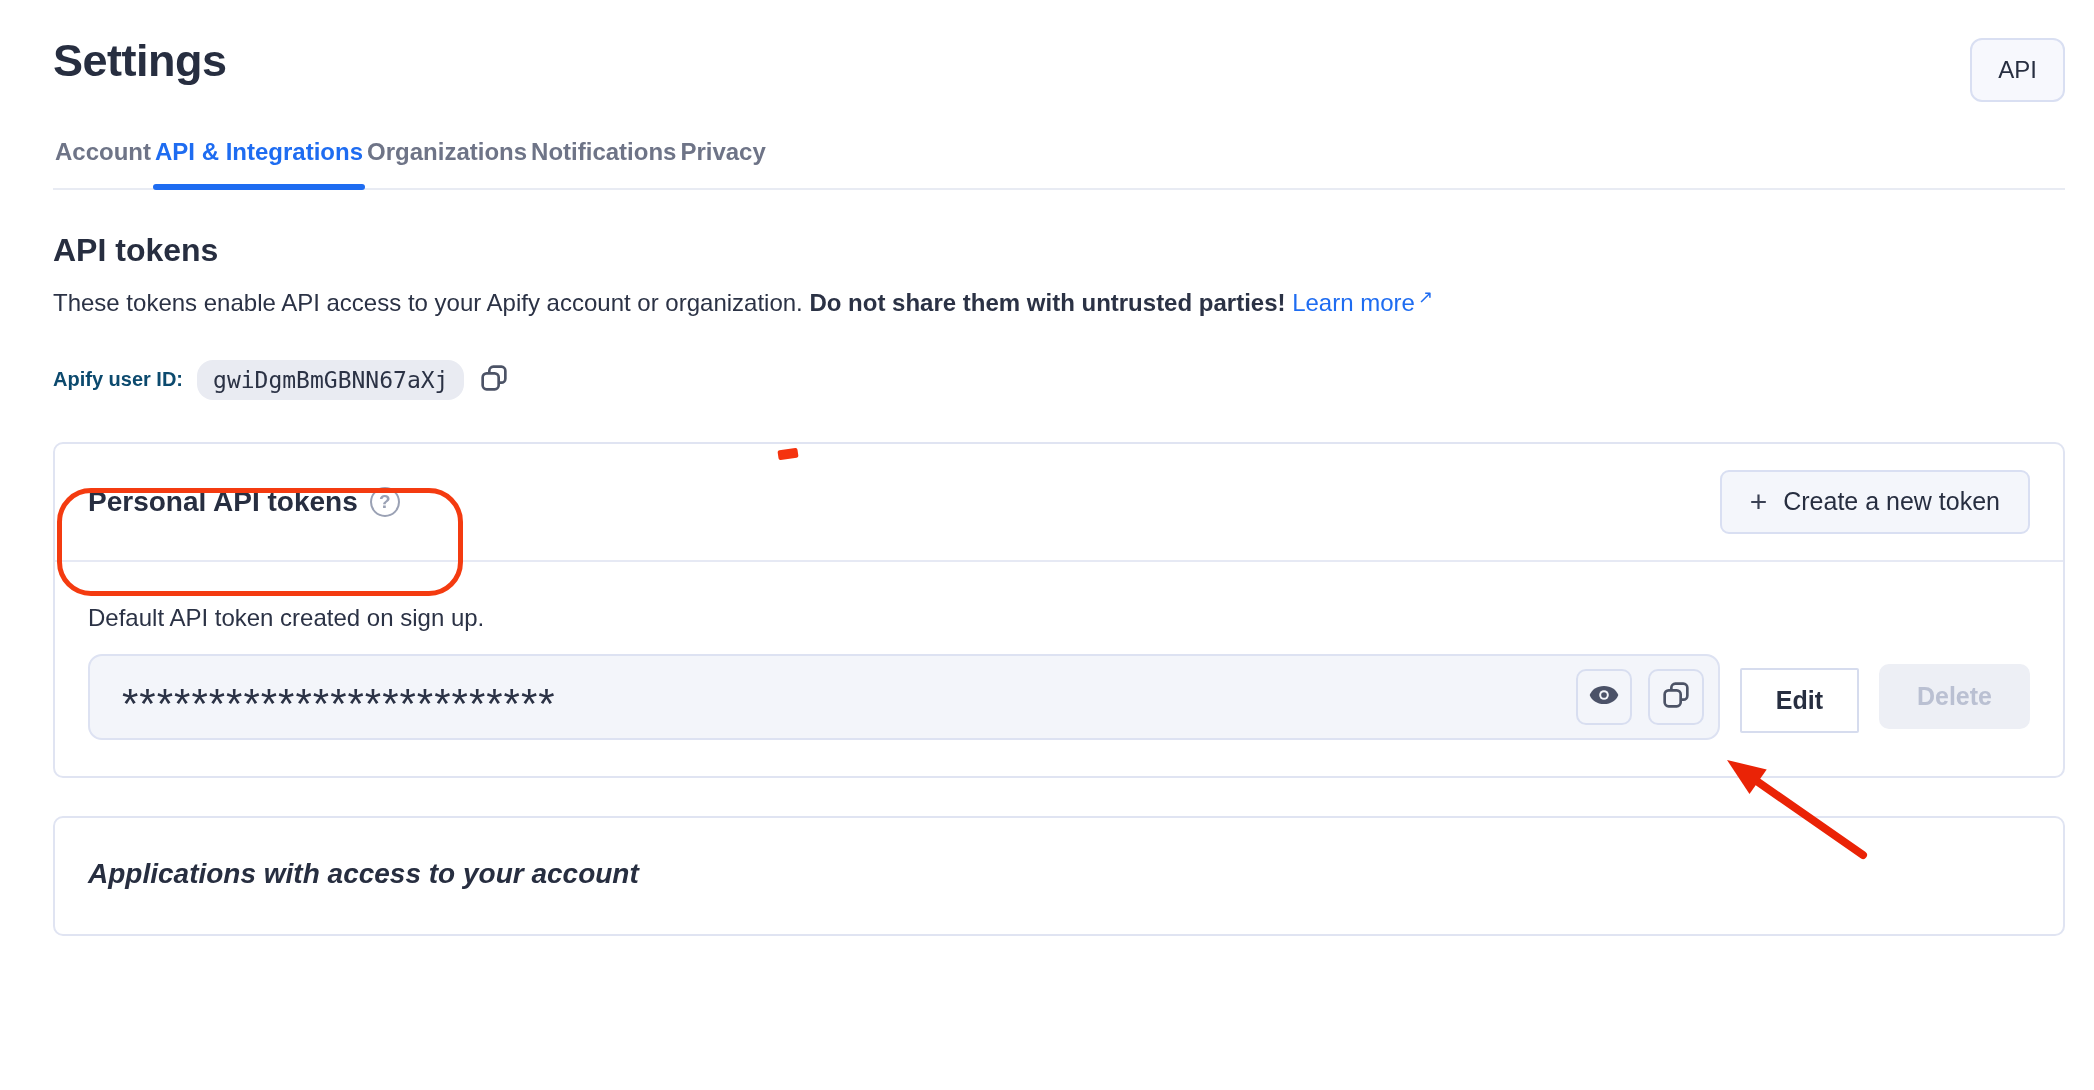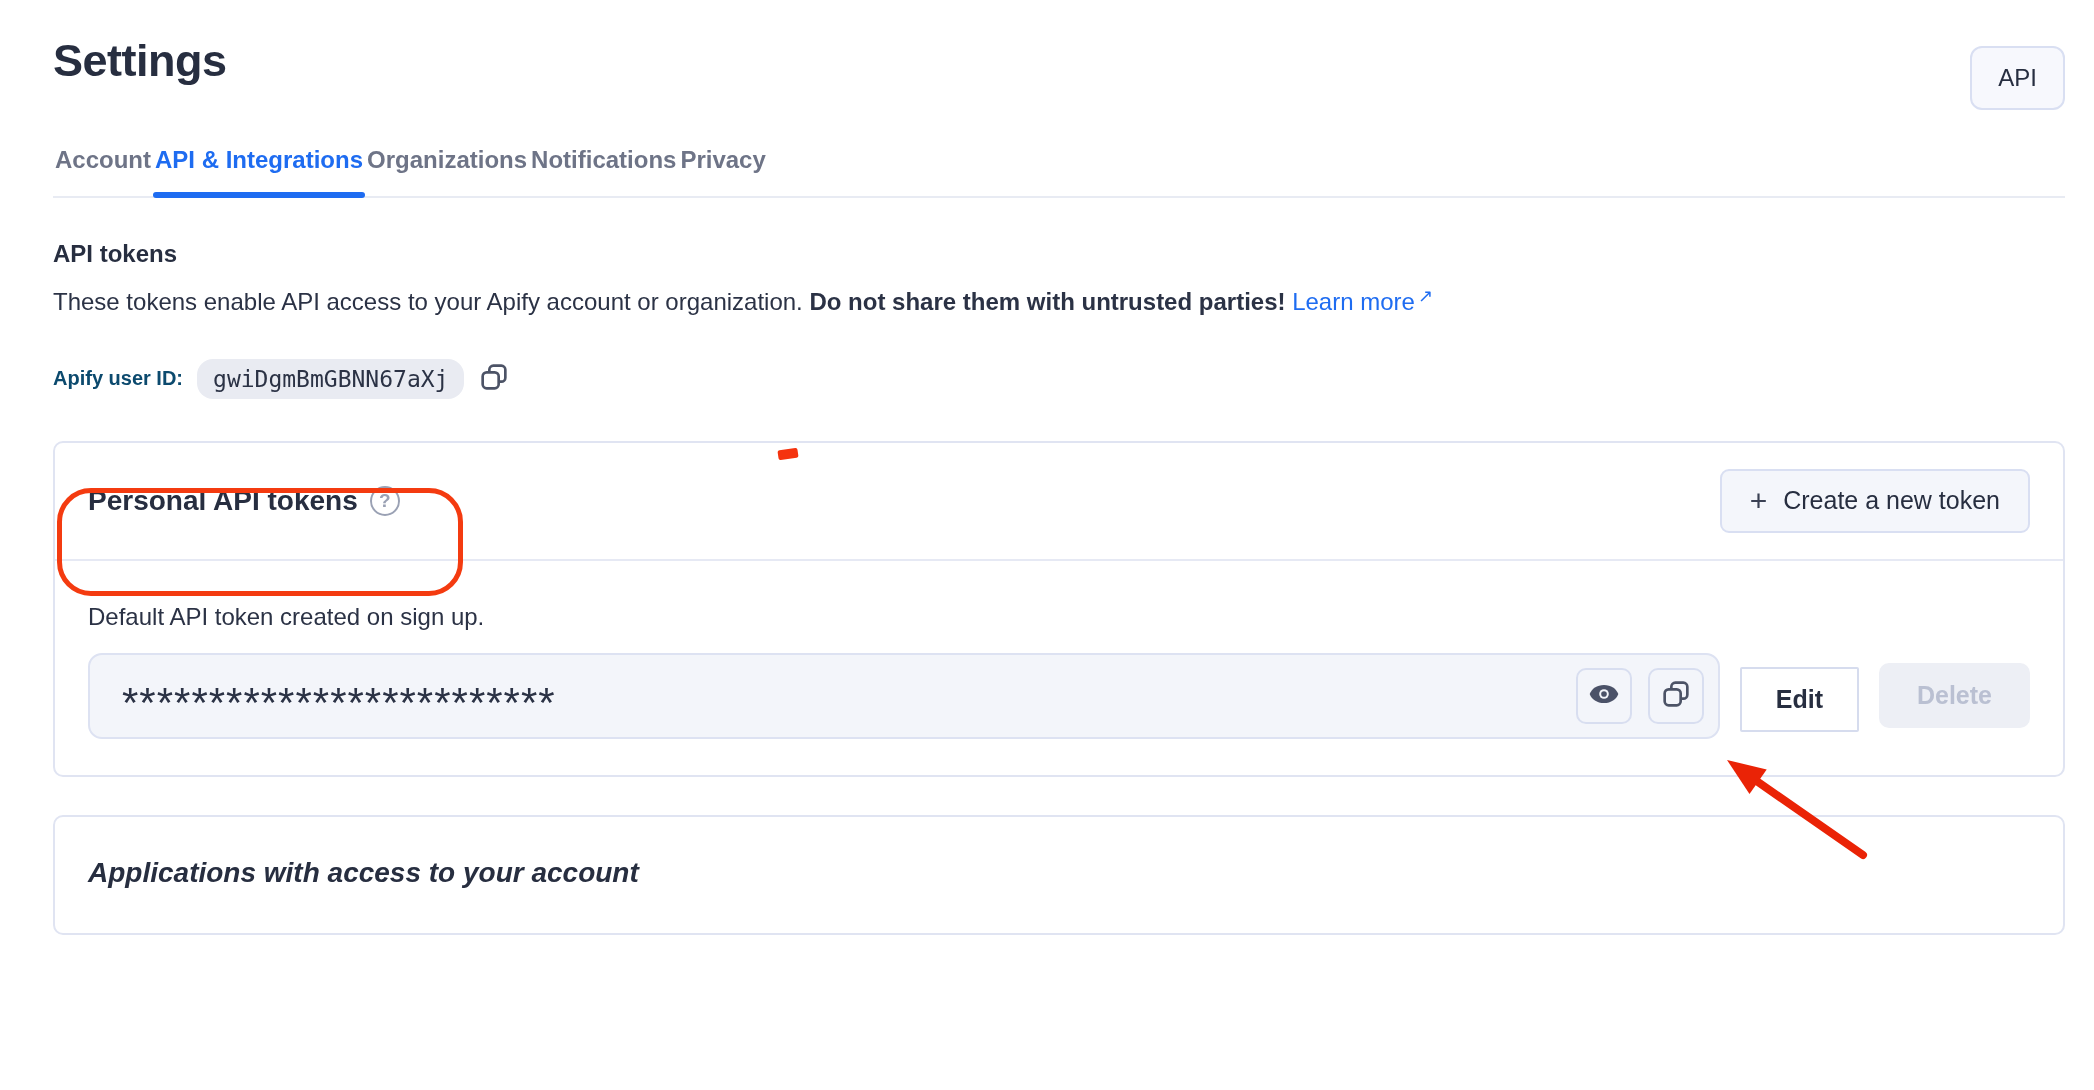--- a/index.html
+++ b/index.html
@@ -10,21 +10,21 @@
     color:#272e40;
     position:relative;
     overflow:hidden;
   }
   .page { position:absolute; inset:0; padding:34px 29px 0 53px; }
 
   
   .header-row { display:flex; justify-content:space-between; align-items:flex-start; }
   .page-title { font-size:45px; font-weight:700; letter-spacing:-0.5px; color:#272e40; line-height:1.2; }
   .api-badge {
-    margin-top:12px;
+    margin-top:4px;
     padding:16px 26px;
     font-size:24px; font-weight:400; color:#272e40;
     background:#f7f8fd;
     border:2px solid #d9dff2;
     border-radius:12px;
     cursor:pointer;
   }
 
   
   .tabs { display:flex; margin-top:22px; border-bottom:2px solid #e8ebf3; }
@@ -34,21 +34,21 @@
     padding:14px 2px 22px 2px;
     cursor:pointer; white-space:nowrap;
   }
   .tab.active { color:#1e6cf1; }
   .tab.active::after {
     content:""; position:absolute; left:0; right:0; bottom:-2px;
     height:6px; background:#1e6cf1; border-radius:4px;
   }
 
   
-  .section-heading { margin-top:42px; font-size:24px; font-weight:700; color:#272e40; }
+  .section-heading { margin-top:42px; font-size:32px; font-weight:700; color:#272e40; }
   .section-desc { margin-top:16px; font-size:24px; color:#2b3245; line-height:1.4; }
   .section-desc .bold { font-weight:700; }
   .link { color:#1e6cf1; text-decoration:none; cursor:pointer; }
   .ext-arrow { font-size:18px; vertical-align:8px; margin-left:3px; color:#1e6cf1; }
 
   .userid-row { margin-top:40px; display:flex; align-items:center; gap:14px; }
   .userid-label { font-size:20px; font-weight:700; color:#0c4a6e; }
   .userid-chip {
     background:#e9ebf2; border-radius:16px;
     padding:7px 16px;

